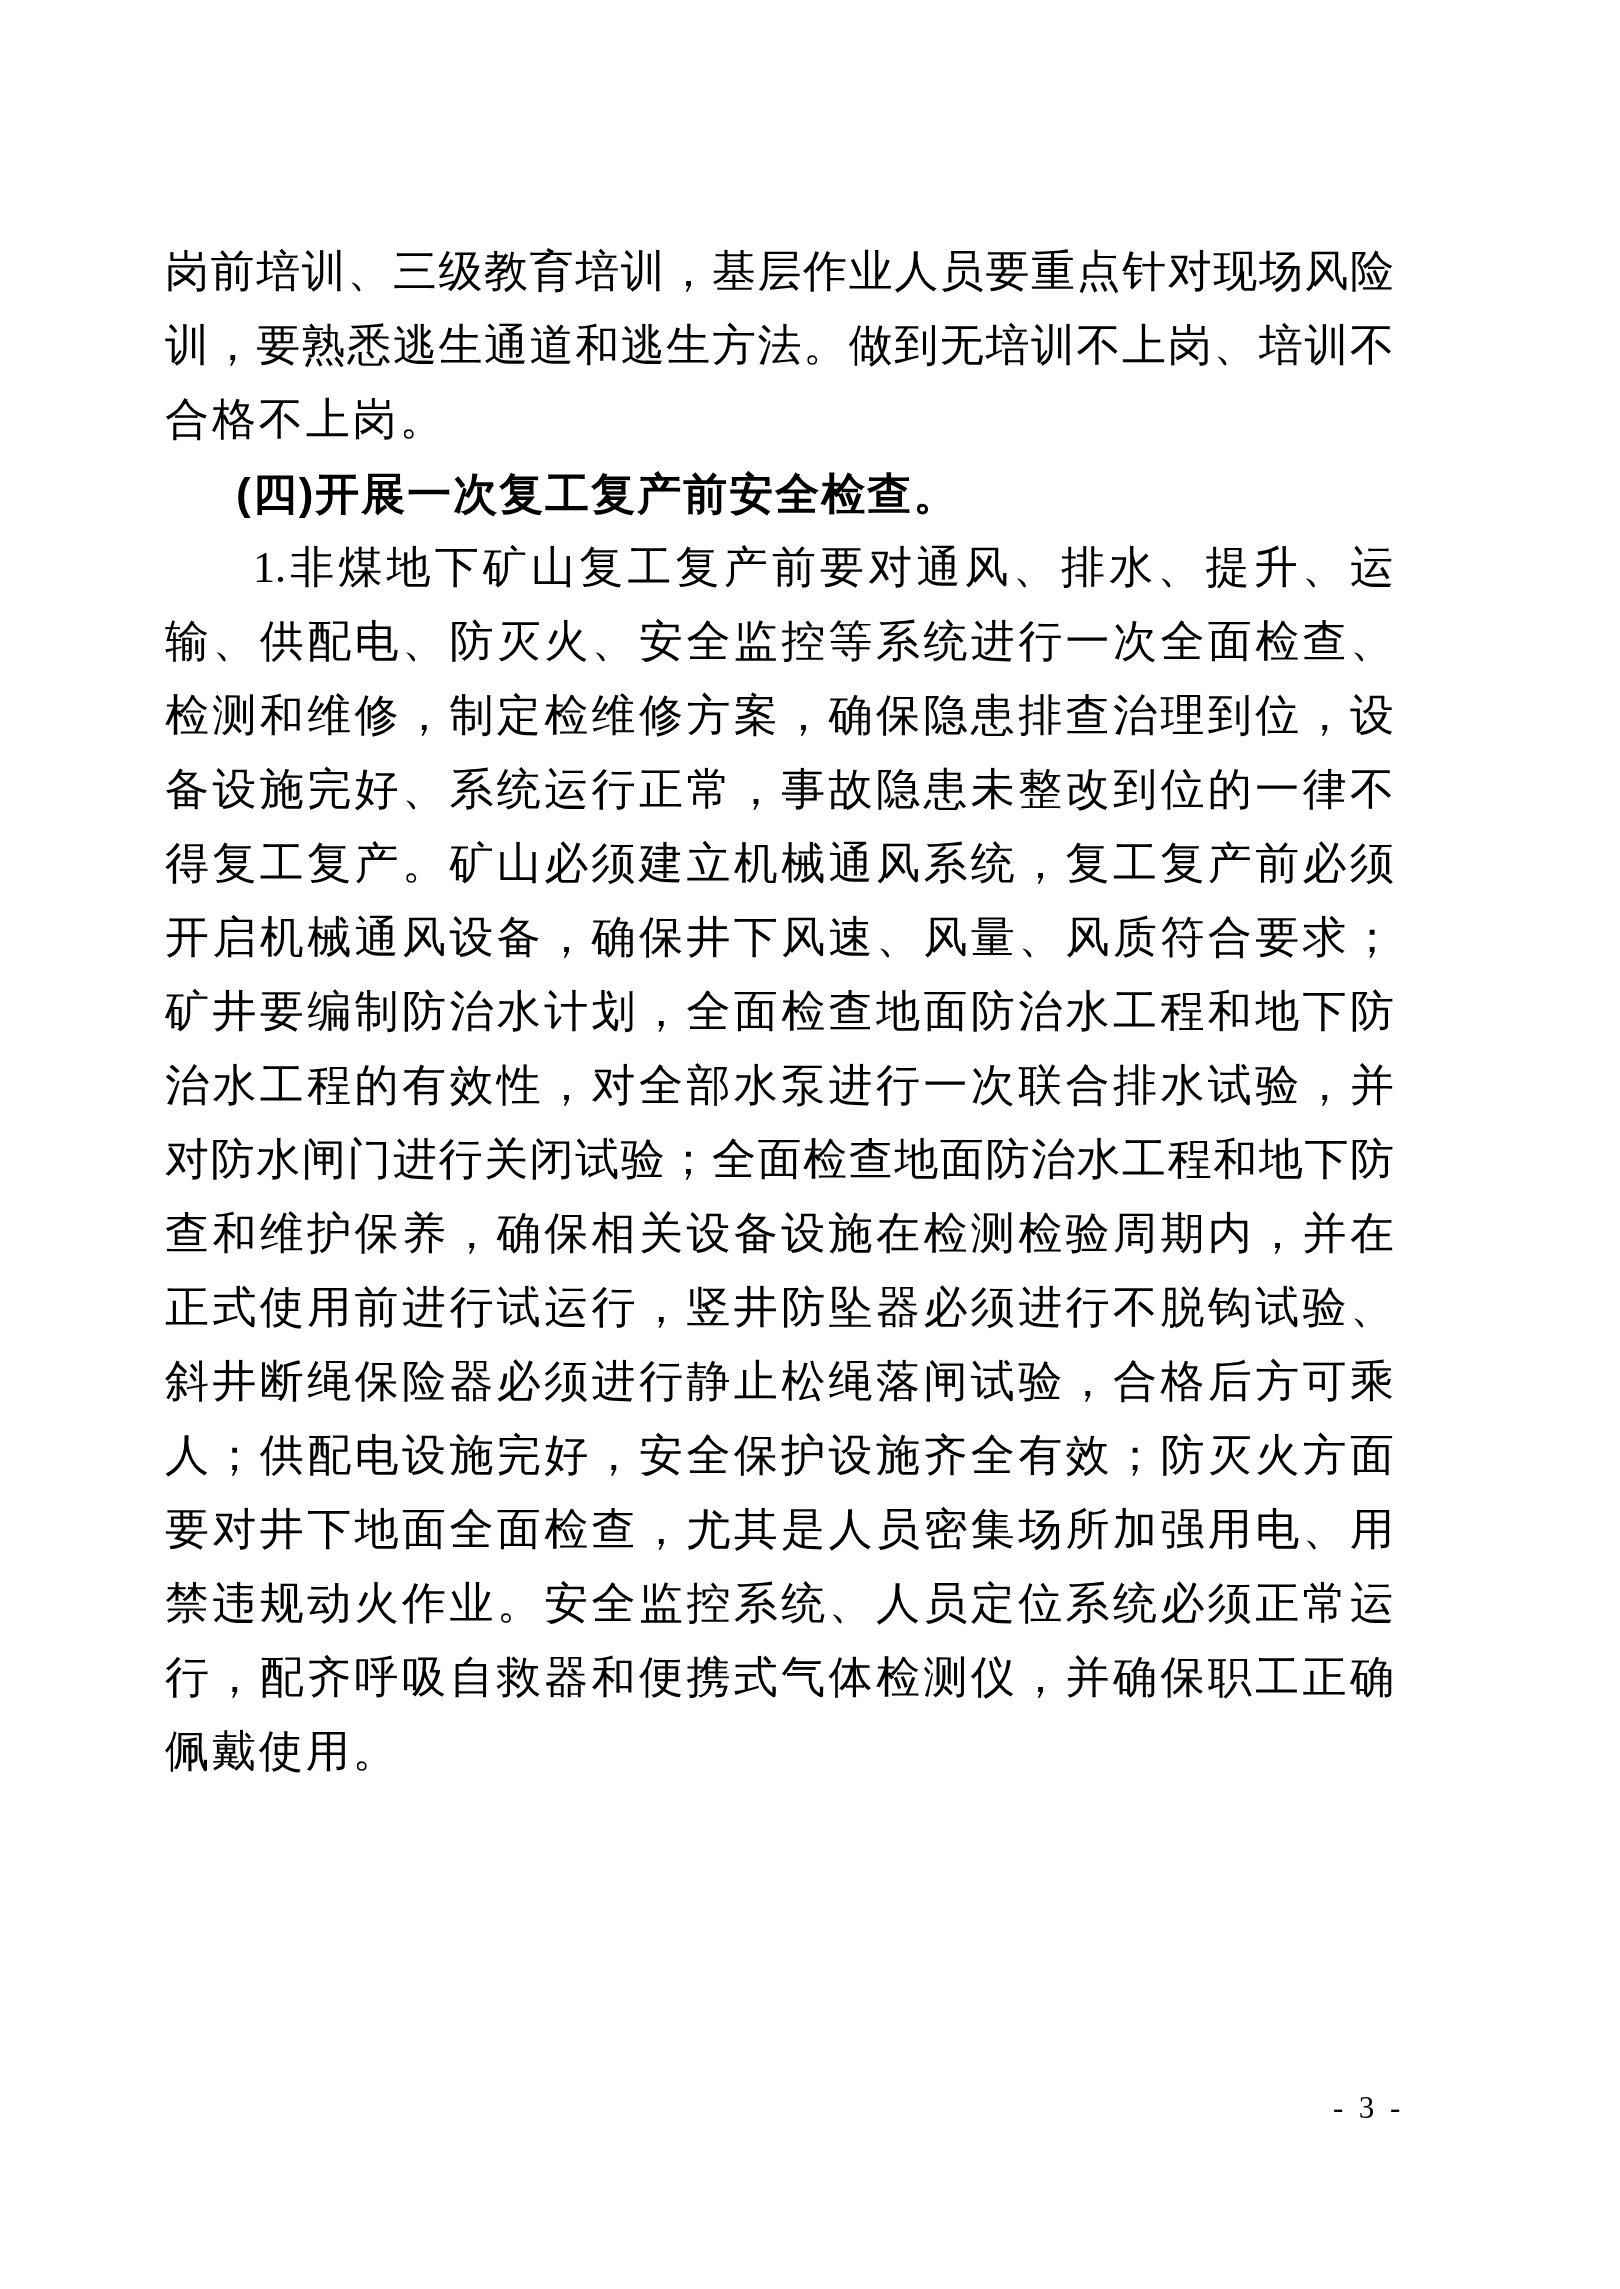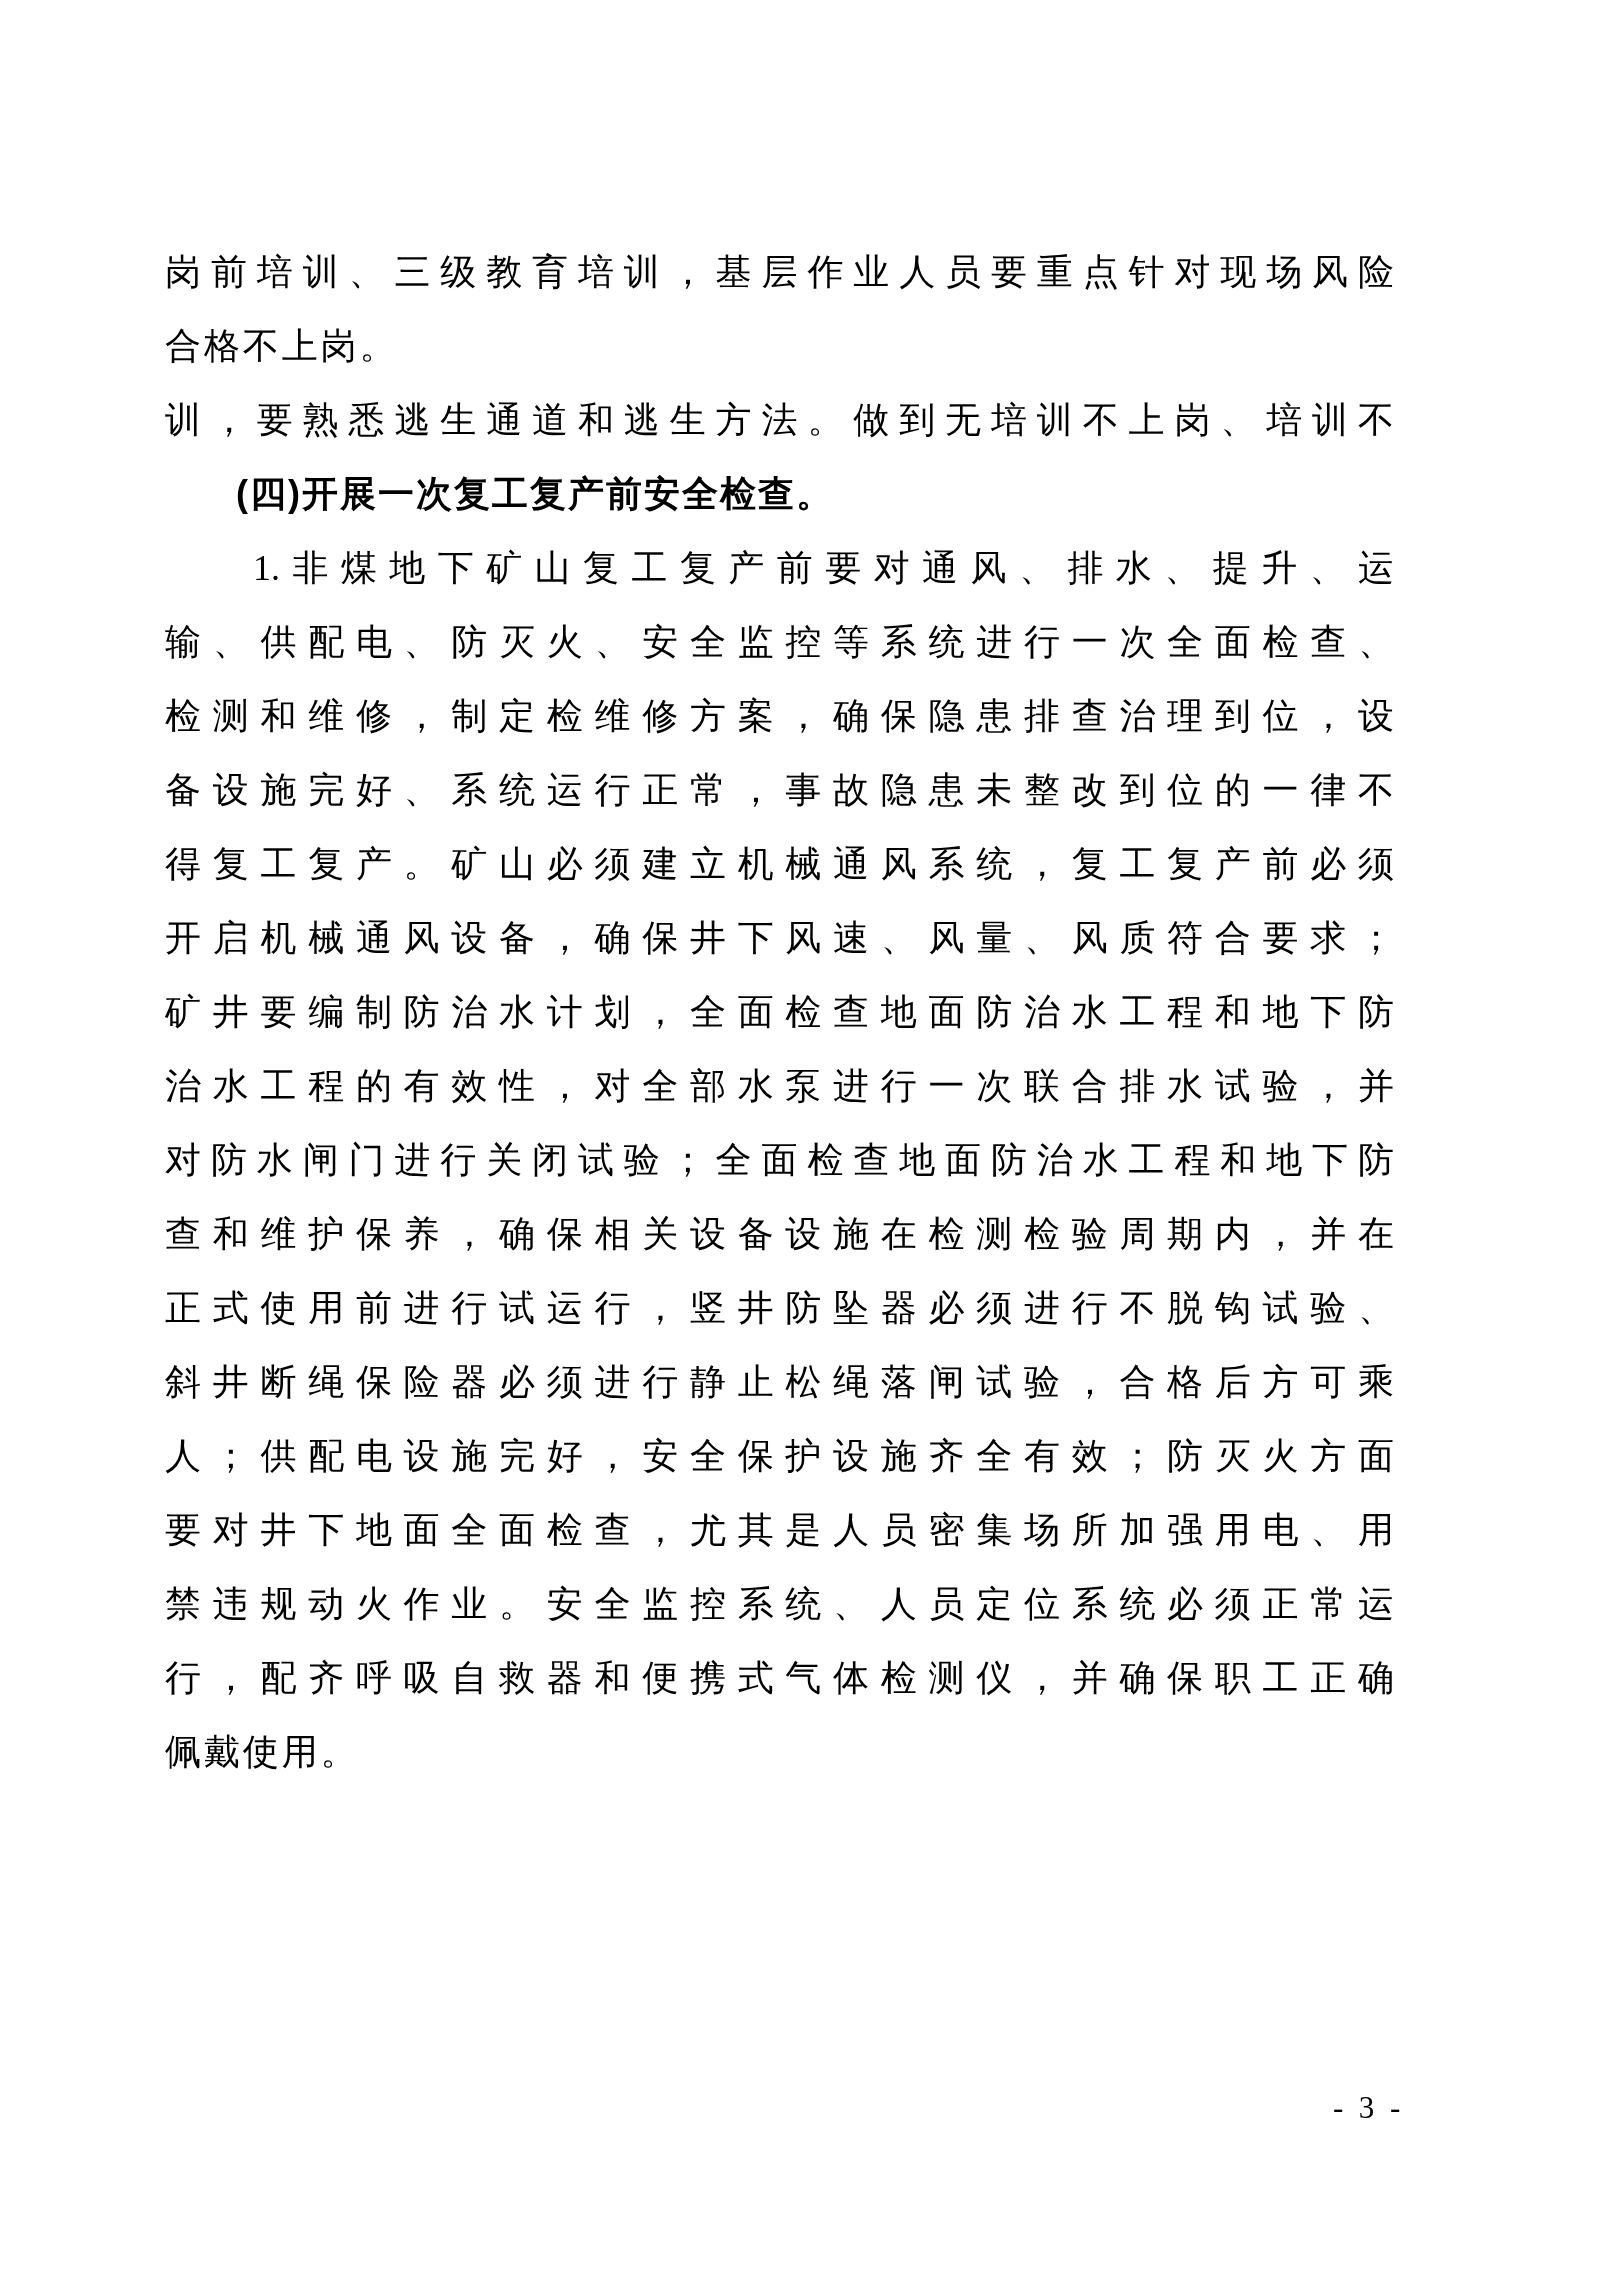--- a/index.html
+++ b/index.html
@@ -16,21 +16,21 @@
     color: #000000;
     font-family: "Liberation Serif", "DejaVu Serif", serif;
   }
   .text-block {
     position: absolute;
     left: 165px;
     top: 235px;
     width: 1229px;
   }
   .line {
-    font-size: 36px;
+    font-size: 44px;
     line-height: 74px;
     height: 74px;
     letter-spacing: 1px;
   }
   
   .line.fill {
     text-align: justify;
     text-align-last: justify;
     text-justify: inter-character;
     letter-spacing: 0;
@@ -61,22 +61,22 @@
     font-family: "Liberation Serif", "DejaVu Serif", serif;
   }
 </style>
 </head>
 <body>
 
 <div class="page">
   <main class="text-block" id="paragraphs">
       <section>
         <div class="line fill">岗前培训、三级教育培训，基层作业人员要重点针对现场风险</div>
+        <div class="line fill">训，要熟悉逃生通道和逃生方法。做到无培训不上岗、培训不</div>
         <div class="line last">合格不上岗。</div>
-        <div class="line fill">训，要熟悉逃生通道和逃生方法。做到无培训不上岗、培训不</div>
       </section>
       <section>
         <div class="line last indent heading-line">(四)开展一次复工复产前安全检查。</div>
       </section>
       <section>
         <div class="line fill indent">1.非煤地下矿山复工复产前要对通风、排水、提升、运</div>
         <div class="line fill">输、供配电、防灭火、安全监控等系统进行一次全面检查、</div>
         <div class="line fill">检测和维修，制定检维修方案，确保隐患排查治理到位，设</div>
         <div class="line fill">备设施完好、系统运行正常，事故隐患未整改到位的一律不</div>
         <div class="line fill">得复工复产。矿山必须建立机械通风系统，复工复产前必须</div>

